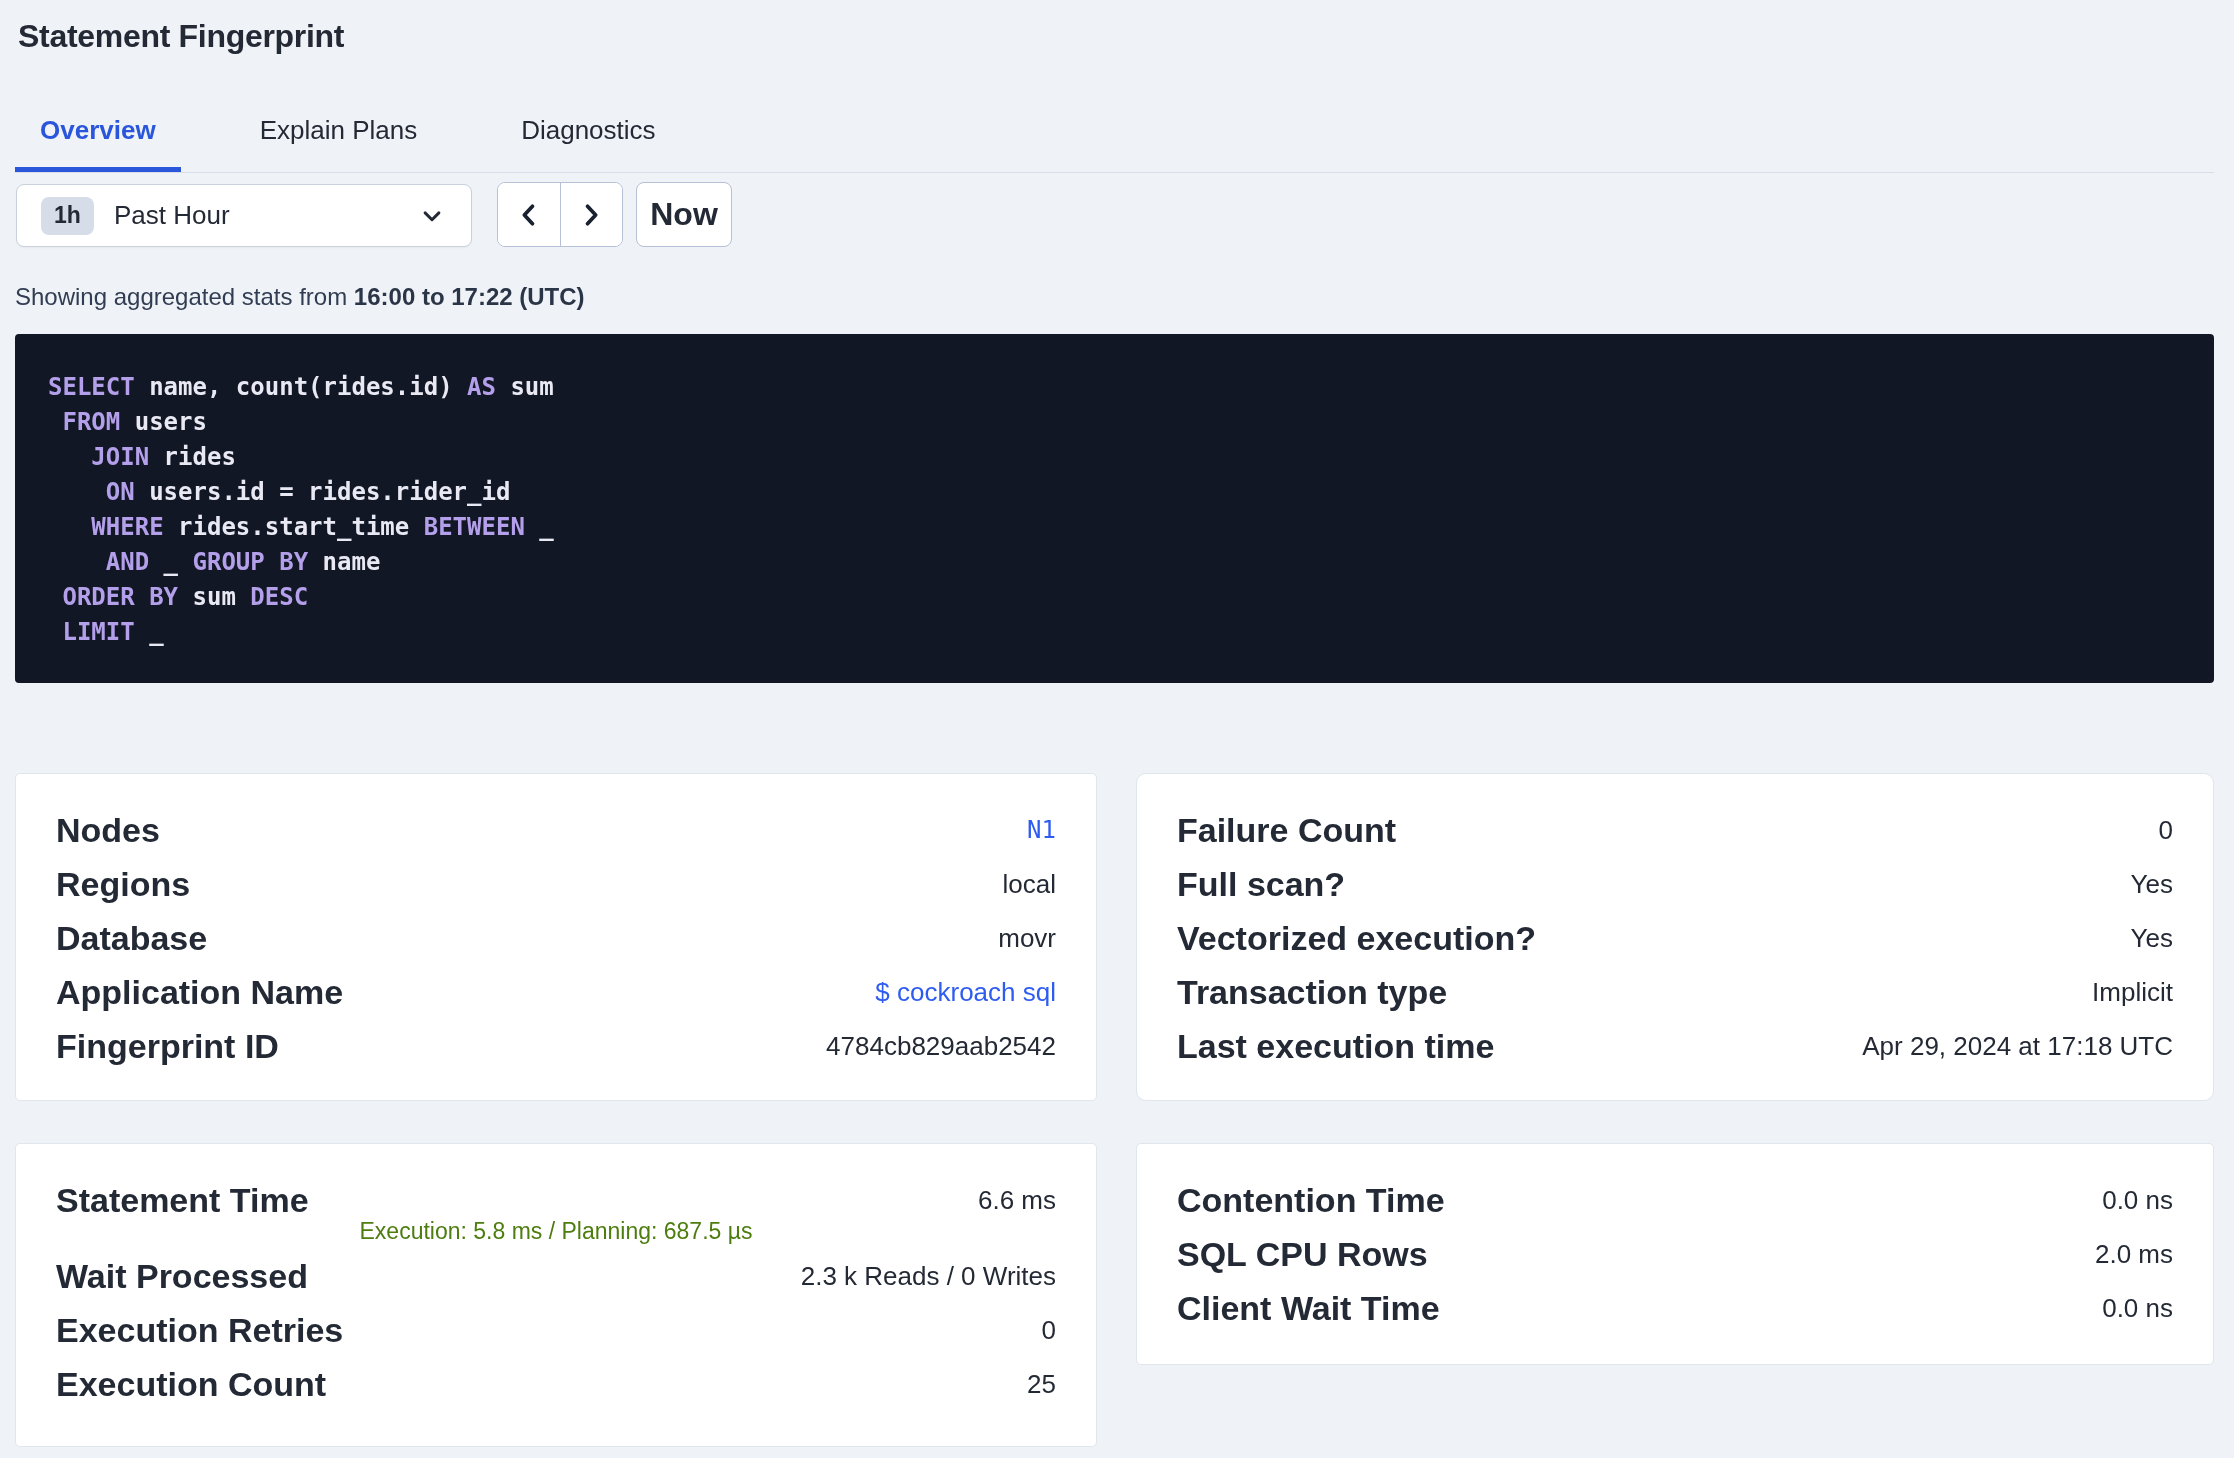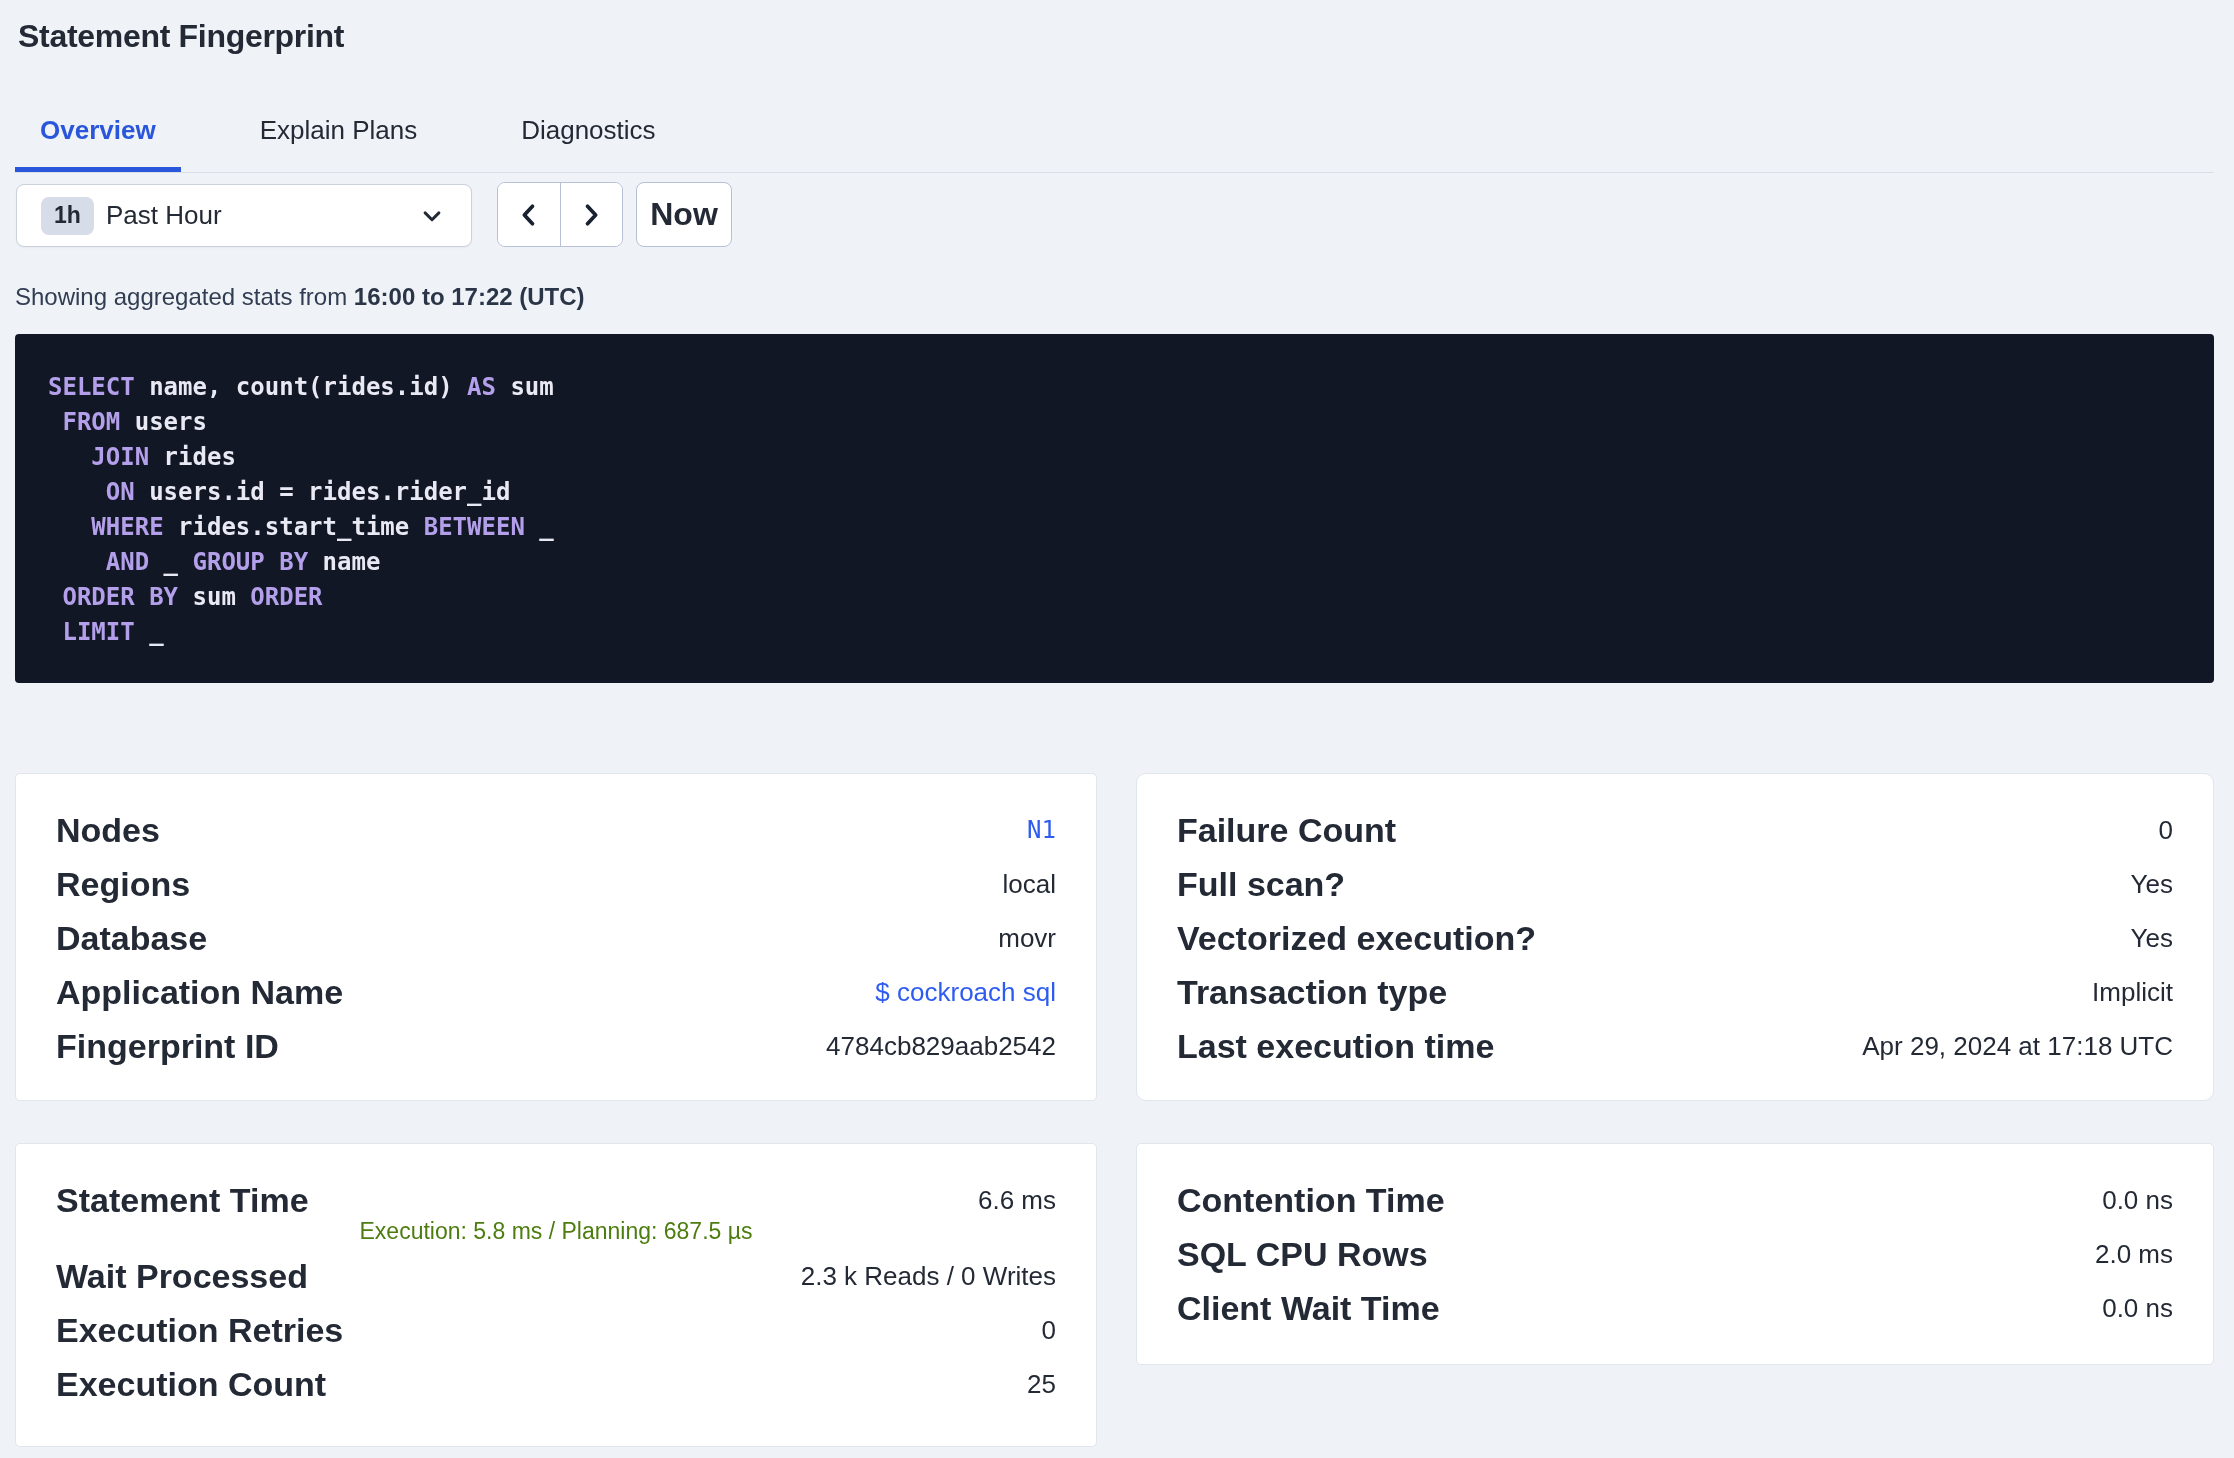--- a/index.html
+++ b/index.html
@@ -30,21 +30,21 @@
     padding:0 25px; margin-right:54px;
     font-size:26px; color:#242a35; cursor:pointer;
     border-bottom:5px solid transparent;
   }
   .tab.active { color:#2a56db; font-weight:600; border-bottom-color:#2a56db; }
 
   
   .time-dropdown {
     position:absolute; left:16px; top:184px; width:456px; height:63px;
     background:#fff; border:1px solid #c9d1dd; border-radius:8px;
-    display:flex; align-items:center; padding:0 24px; gap:12px;
+    display:flex; align-items:center; padding:0 24px; gap:20px;
     font-family:inherit; cursor:pointer;
     box-shadow:0 1px 2px rgba(20,30,60,.04);
   }
   .time-badge {
     width:53px; height:38px; background:#d7dce9; border-radius:8px;
     display:flex; align-items:center; justify-content:center;
     font-size:23px; font-weight:700; color:#242a35;
   }
   .time-label { font-size:26px; color:#242a35; }
   .chev-down { margin-left:auto; }
@@ -158,21 +158,21 @@
     <span>Showing aggregated stats from </span><strong>16:00 to 17:22 (UTC)</strong>
   </p>
 
   <div class="sqlbox">
     <div class="sqlline"><span class="kw">SELECT</span><span class="id"> name, count(rides.id) </span><span class="kw">AS</span><span class="id"> sum</span><span></span></div>
     <div class="sqlline"><span class="id"> </span><span class="kw">FROM</span><span class="id"> users</span><span></span><span></span></div>
     <div class="sqlline"><span class="id">   </span><span class="kw">JOIN</span><span class="id"> rides</span><span></span><span></span></div>
     <div class="sqlline"><span class="id">    </span><span class="kw">ON</span><span class="id"> users.id = rides.rider_id</span><span></span><span></span></div>
     <div class="sqlline"><span class="id">   </span><span class="kw">WHERE</span><span class="id"> rides.start_time </span><span class="kw">BETWEEN</span><span class="id"> _</span></div>
     <div class="sqlline"><span class="id">    </span><span class="kw">AND</span><span class="id"> _ </span><span class="kw">GROUP BY</span><span class="id"> name</span></div>
-    <div class="sqlline"><span class="id"> </span><span class="kw">ORDER BY</span><span class="id"> sum </span><span class="kw">ORDER</span><span></span></div>
+    <div class="sqlline"><span class="id"> </span><span class="kw">ORDER BY</span><span class="id"> sum </span><span class="kw">DESC</span><span></span></div>
     <div class="sqlline"><span class="id"> </span><span class="kw">LIMIT</span><span class="id"> _</span><span></span><span></span></div>
   </div>
 
   <div class="card c1">
     <div class="row">
       <span class="lbl">Nodes</span>
       <span class="val link mono">N1</span>
     </div>
     <div class="row">
       <span class="lbl">Regions</span>

